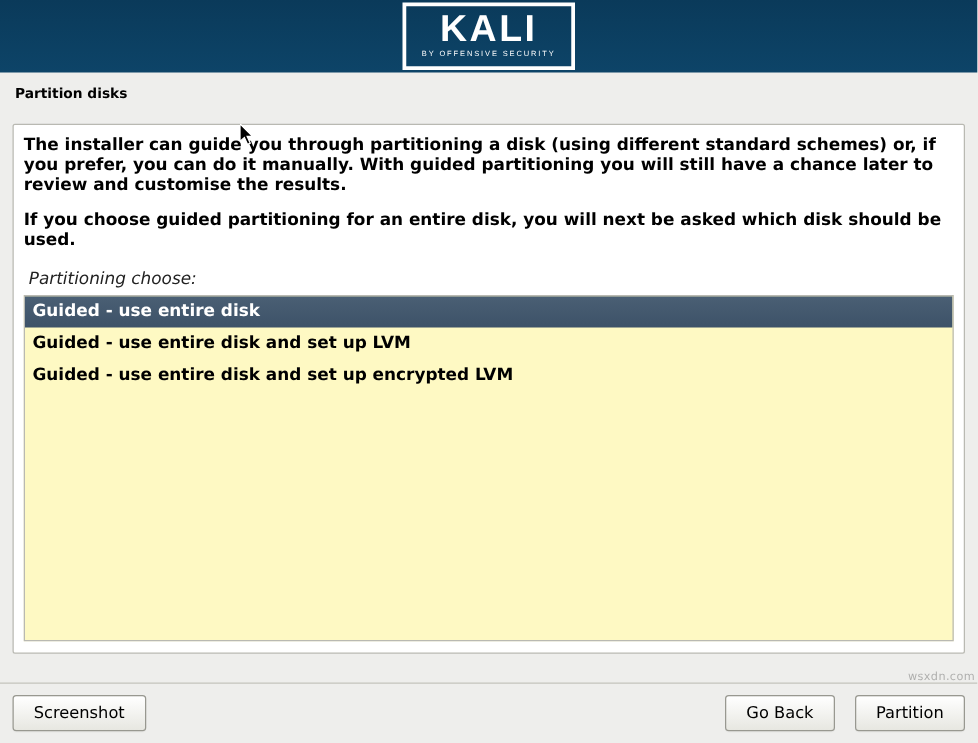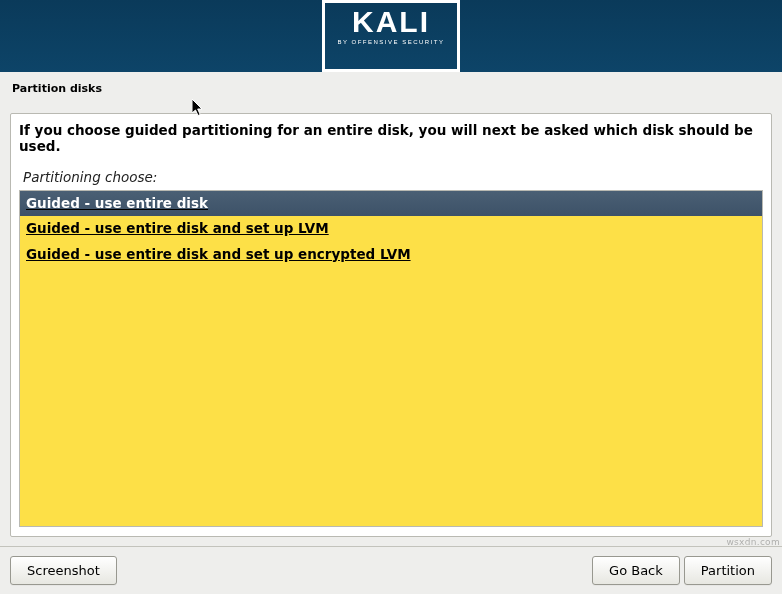--- a/index.html
+++ b/index.html
@@ -11,24 +11,25 @@
       width: 782px;
       height: 594px;
       font-family: "DejaVu Sans", Verdana, sans-serif;
       font-size: 13px;
       background: #eeeeec;
       overflow: hidden;
       position: relative;
     }
     .header-banner {
       width: 100%;
-      height: 72px;
+      height: 58px;
       background: #0a3d62;
       background: linear-gradient(to bottom, #0a3a5a 0%, #0d4468 100%);
       display: flex;
+      align-items: center;
       justify-content: center;
     }
     .logo-box {
       border: 3px solid #ffffff;
       padding: 4px 12px 6px 12px;
       text-align: center;
       line-height: 1;
     }
     .logo-main {
       color: #ffffff;
@@ -72,22 +73,21 @@
     .method-label {
       font-style: italic;
       font-size: 13.5px;
       padding: 2px 0 5px 4px;
       color: #222;
     }
     .options-list {
       border: 1px solid #b9b9b2;
       flex: 1;
       overflow: auto;
-      background: #fde047;
-      text-decoration: underline;
+      background: #fef9c3;
     }
     .option-item {
       padding: 3px 6px;
       font-weight: bold;
       font-size: 13.5px;
       color: #000;
       cursor: default;
       line-height: 1.45;
     }
     .option-item.selected {
@@ -115,21 +115,21 @@
       font-size: 13px;
       font-weight: normal;
       font-family: inherit;
       cursor: pointer;
       color: #000;
       box-shadow: 0 1px 0 rgba(0,0,0,0.03);
     }
     .footer-right {
       margin-left: auto;
       display: flex;
-      gap: 4px;
+      gap: 16px;
     }
     .cursor {
       position: absolute;
       left: 192px;
       top: 99px;
       pointer-events: none;
       z-index: 999;
     }
     .watermark {
       position: absolute;
@@ -147,20 +147,21 @@
   <div class="logo-box">
     <div class="logo-main">KALI</div>
     <div class="logo-sub">BY OFFENSIVE SECURITY</div>
   </div>
 </div>
 
 <div class="page-title">Partition disks</div>
 
 <div class="main-panel">
   <div class="instructions">
+    <p>The installer can guide you through partitioning a disk (using different standard schemes) or, if you prefer, you can do it manually. With guided partitioning you will still have a chance later to review and customise the results.</p>
     <p>If you choose guided partitioning for an entire disk, you will next be asked which disk should be used.</p>
   </div>
   <div class="method-label">Partitioning choose:</div>
   <div class="options-list" id="options-list">
       <div class="option-item selected">Guided - use entire disk</div>
       <div class="option-item">Guided - use entire disk and set up LVM</div>
       <div class="option-item">Guided - use entire disk and set up encrypted LVM</div>
     </div>
 </div>
 

